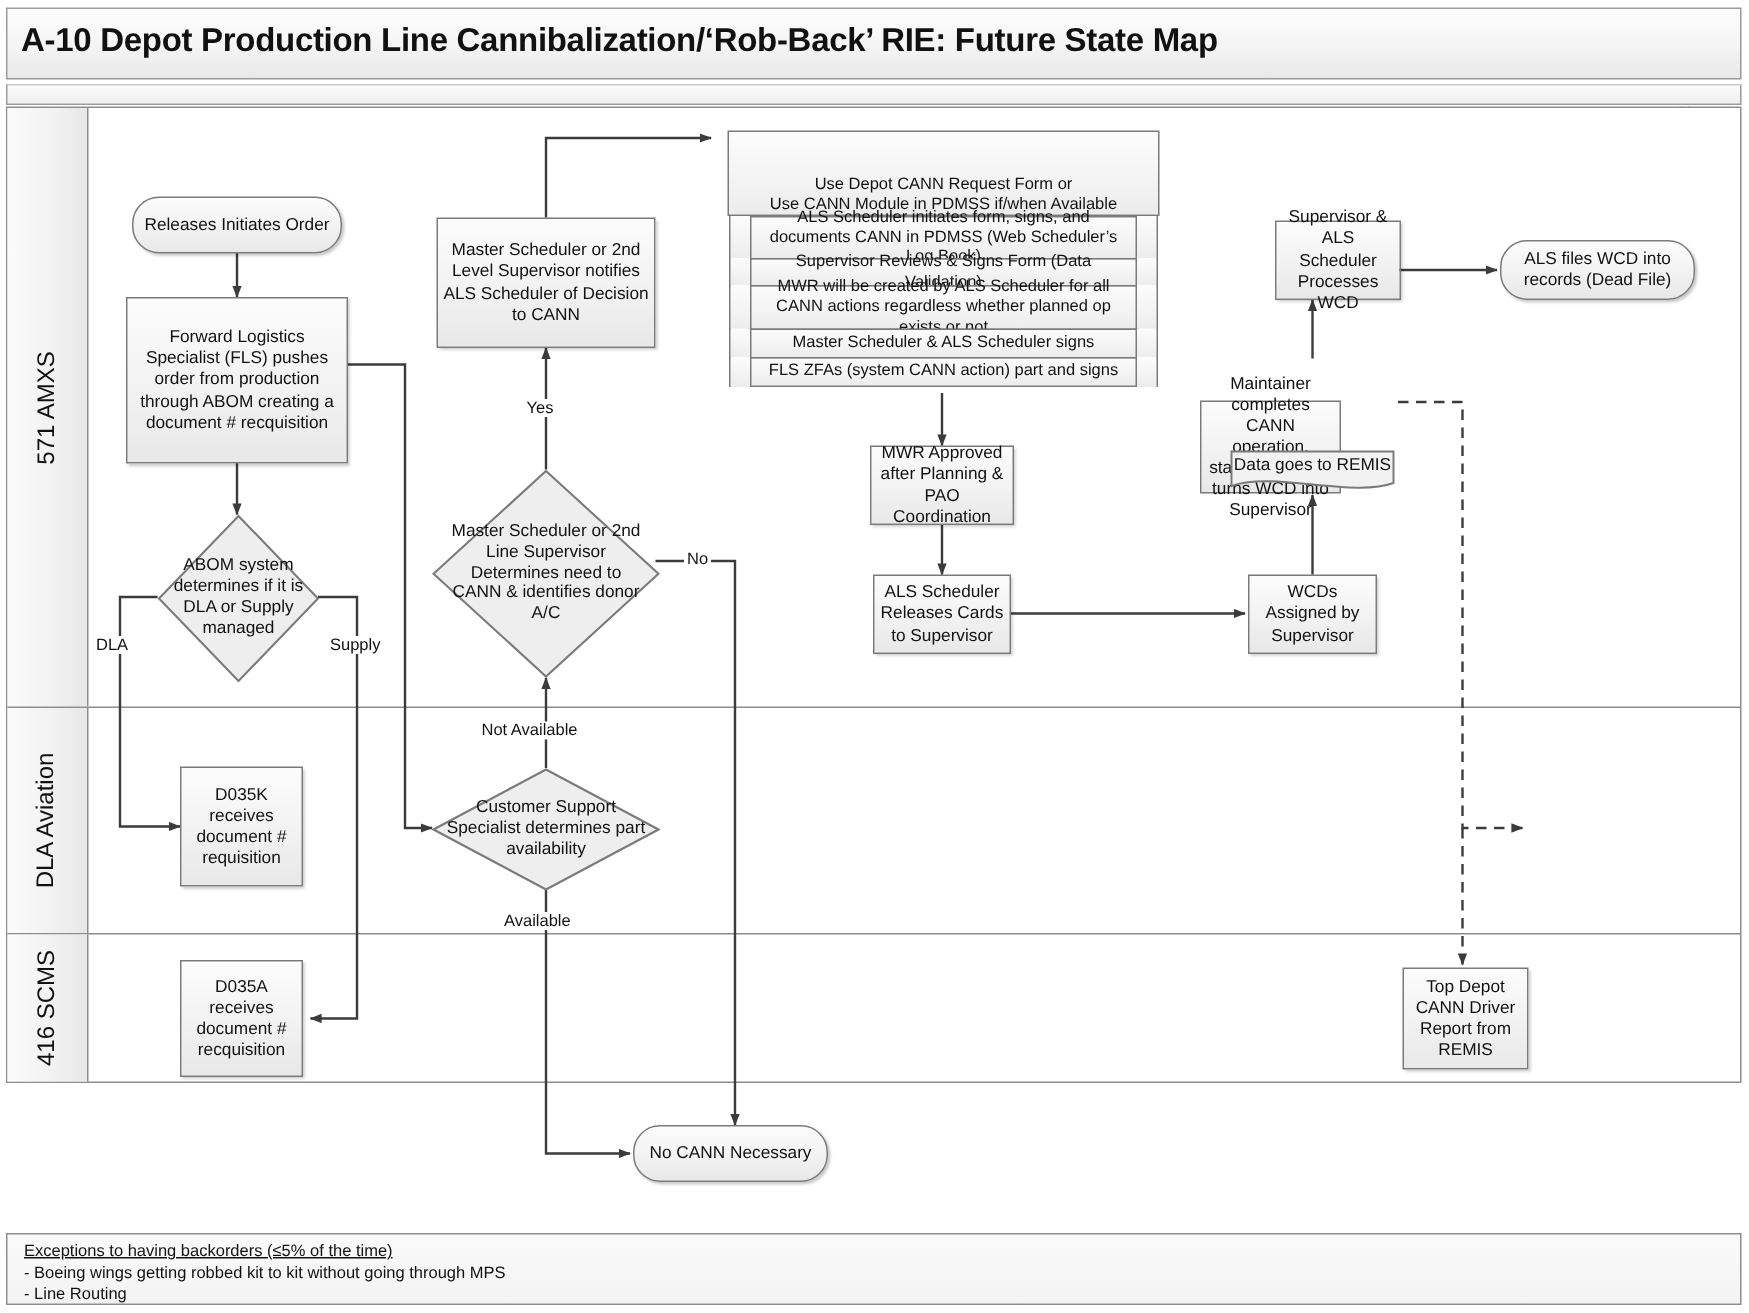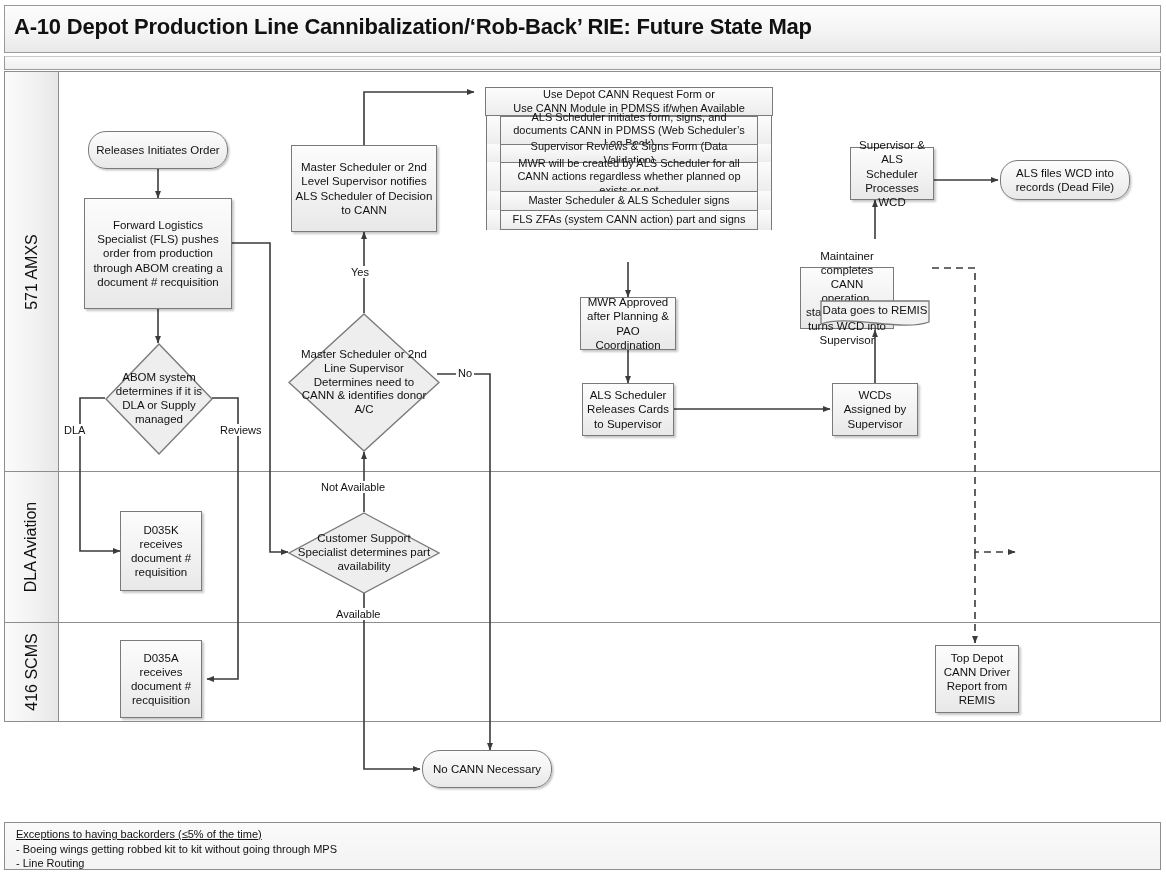--- a/index.html
+++ b/index.html
@@ -179,21 +179,21 @@
     <path class="edge" d="M875,239 L875,200" marker-end="url(#ah)"></path>
 
     <path class="edge" d="M917,180 L998,180" marker-end="url(#ah)"></path>
 
     <path class="edge dash" d="M932,268 L975,268 L975,552 L1015,552" marker-end="url(#ah)"></path>
 
     <path class="edge dash" d="M975,552 L975,643" marker-end="url(#ah)"></path>
   </svg>
 
   <div class="elabel" style="left:62px;top:424px;">DLA</div>
-  <div class="elabel" style="left:218px;top:424px;">Reviews</div>
+  <div class="elabel" style="left:218px;top:424px;">Supply</div>
   <div class="elabel" style="left:349px;top:266px;">Yes</div>
   <div class="elabel" style="left:456px;top:367px;">No</div>
   <div class="elabel" style="left:319px;top:481px;">Not Available</div>
   <div class="elabel" style="left:334px;top:608px;">Available</div>
 
   <div class="node terminator" style="left:88px;top:131px;width:140px;height:38px;">
     <span>Releases Initiates Order</span>
   </div>
 
   <div class="node" style="left:84px;top:198px;width:148px;height:111px;">
@@ -227,21 +227,21 @@
       <polygon points="76,1 151,69.5 76,138 1,69.5" fill="#eeeeee" stroke="#7a7a7a" stroke-width="1.4"></polygon>
     </svg>
     <div class="dtext">Master Scheduler or 2nd Line Supervisor Determines need to CANN &amp; identifies donor A/C</div>
   </div>
 
   <div class="node" style="left:291px;top:145px;width:146px;height:87px;">
     <span>Master Scheduler or 2nd Level Supervisor notifies ALS Scheduler of Decision to CANN</span>
   </div>
 
   <div class="tbl" style="left:485px;top:87px;width:288px;">
-    <div class="trow" style="height:29px;padding:0 6px;">
+    <div class="trow" style="height:57px;padding:0 6px;align-items:flex-end;">
       <span>
         <span>Use Depot CANN Request Form or</span><br>
         <span>Use CANN Module in PDMSS if/when Available</span>
       </span>
     </div>
     <div style="position:relative;margin:0 14px;">
       <div class="trow inner" style="height:29px;">
         <span>ALS Scheduler initiates form, signs, and documents CANN in PDMSS (Web Scheduler’s Log Book)</span>
       </div>
       <div class="trow inner" style="height:19px;margin-top:-1px;">

